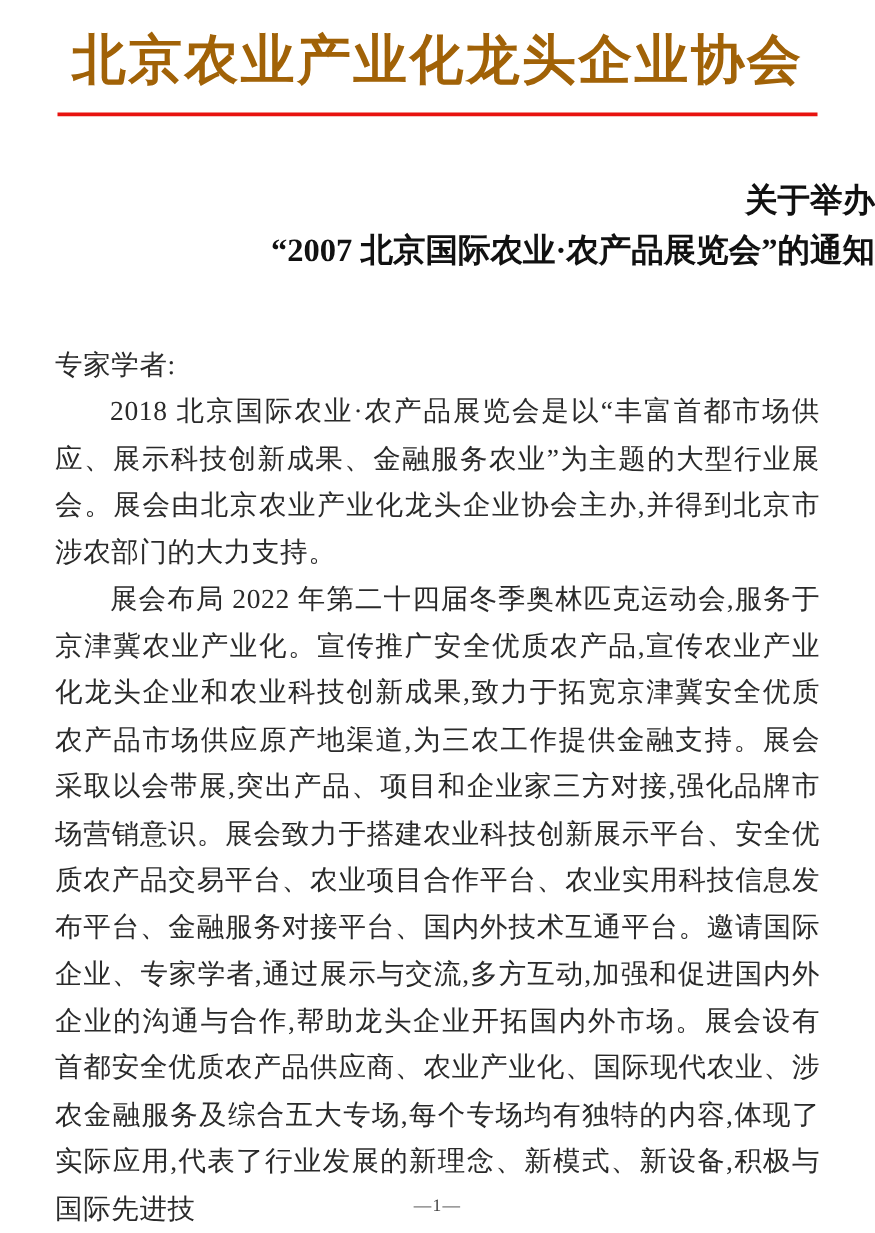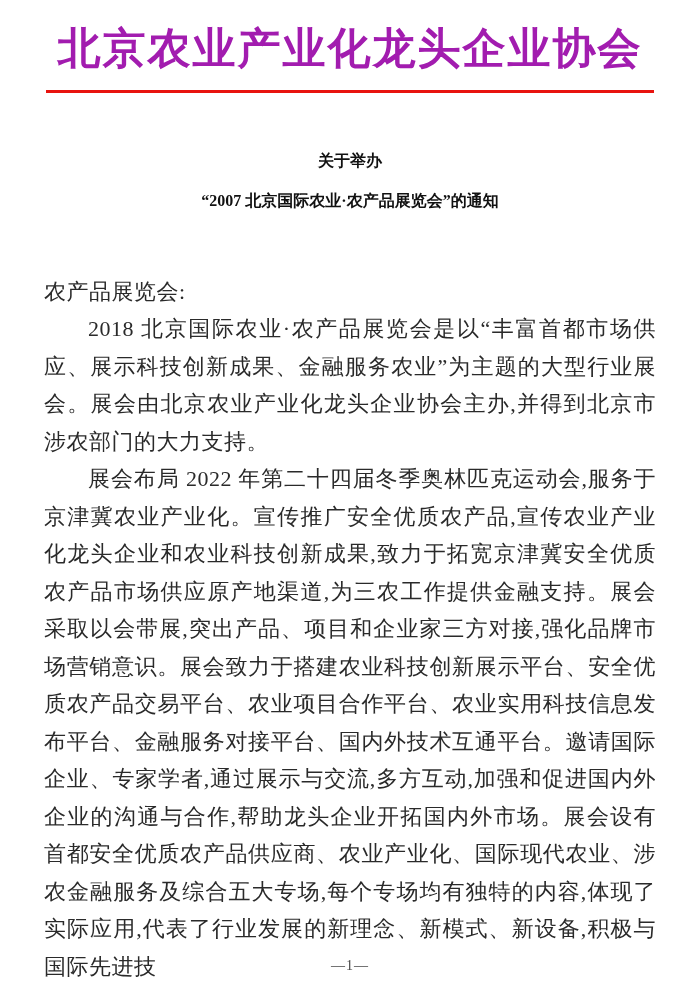--- a/index.html
+++ b/index.html
@@ -16,34 +16,34 @@
     overflow: hidden;
     font-family: "Liberation Serif", "DejaVu Serif", serif;
     color: #1f1f1f;
   }
   .letterhead {
     margin-top: 22px;
     text-align: center;
     font-size: 43px;
     font-weight: bold;
     letter-spacing: 2px;
-    color: #a21caf;
+    color: #a16207;
     line-height: 1.25;
     white-space: nowrap;
   }
   .red-rule {
     height: 3px;
     background: #e8130f;
     margin: 14px 46px 0 46px;
   }
   .doc-title {
     margin-top: 48px;
-    text-align: center;
+    text-align: right;
     font-weight: bold;
-    font-size: 16px;
+    font-size: 26px;
     line-height: 40px;
     color: #111111;
   }
   .body-text {
     margin: 52px 44px 0 44px;
     font-size: 22px;
     line-height: 37.5px;
     text-align: justify;
     color: #2a2a2a;
     letter-spacing: 0.5px;
@@ -77,20 +77,20 @@
   <div class="letterhead">北京农业产业化龙头企业协会</div>
 
   <div class="red-rule"></div>
 
   <div class="doc-title">
     <div>关于举办</div>
     <div>“2007 北京国际农业·农产品展览会”的通知</div>
   </div>
 
   <div class="body-text">
-    <p class="salutation">农产品展览会:</p>
+    <p class="salutation">专家学者:</p>
     <p class="para">2018 北京国际农业·农产品展览会是以“丰富首都市场供应、展示科技创新成果、金融服务农业”为主题的大型行业展会。展会由北京农业产业化龙头企业协会主办,并得到北京市涉农部门的大力支持。</p>
     <p class="para">展会布局 2022 年第二十四届冬季奥林匹克运动会,服务于京津冀农业产业化。宣传推广安全优质农产品,宣传农业产业化龙头企业和农业科技创新成果,致力于拓宽京津冀安全优质农产品市场供应原产地渠道,为三农工作提供金融支持。展会采取以会带展,突出产品、项目和企业家三方对接,强化品牌市场营销意识。展会致力于搭建农业科技创新展示平台、安全优质农产品交易平台、农业项目合作平台、农业实用科技信息发布平台、金融服务对接平台、国内外技术互通平台。邀请国际企业、专家学者,通过展示与交流,多方互动,加强和促进国内外企业的沟通与合作,帮助龙头企业开拓国内外市场。展会设有首都安全优质农产品供应商、农业产业化、国际现代农业、涉农金融服务及综合五大专场,每个专场均有独特的内容,体现了实际应用,代表了行业发展的新理念、新模式、新设备,积极与国际先进技</p>
   </div>
 
   <div class="footer-pagenum">—1—</div>
 
 </div>
 
 </body></html>

